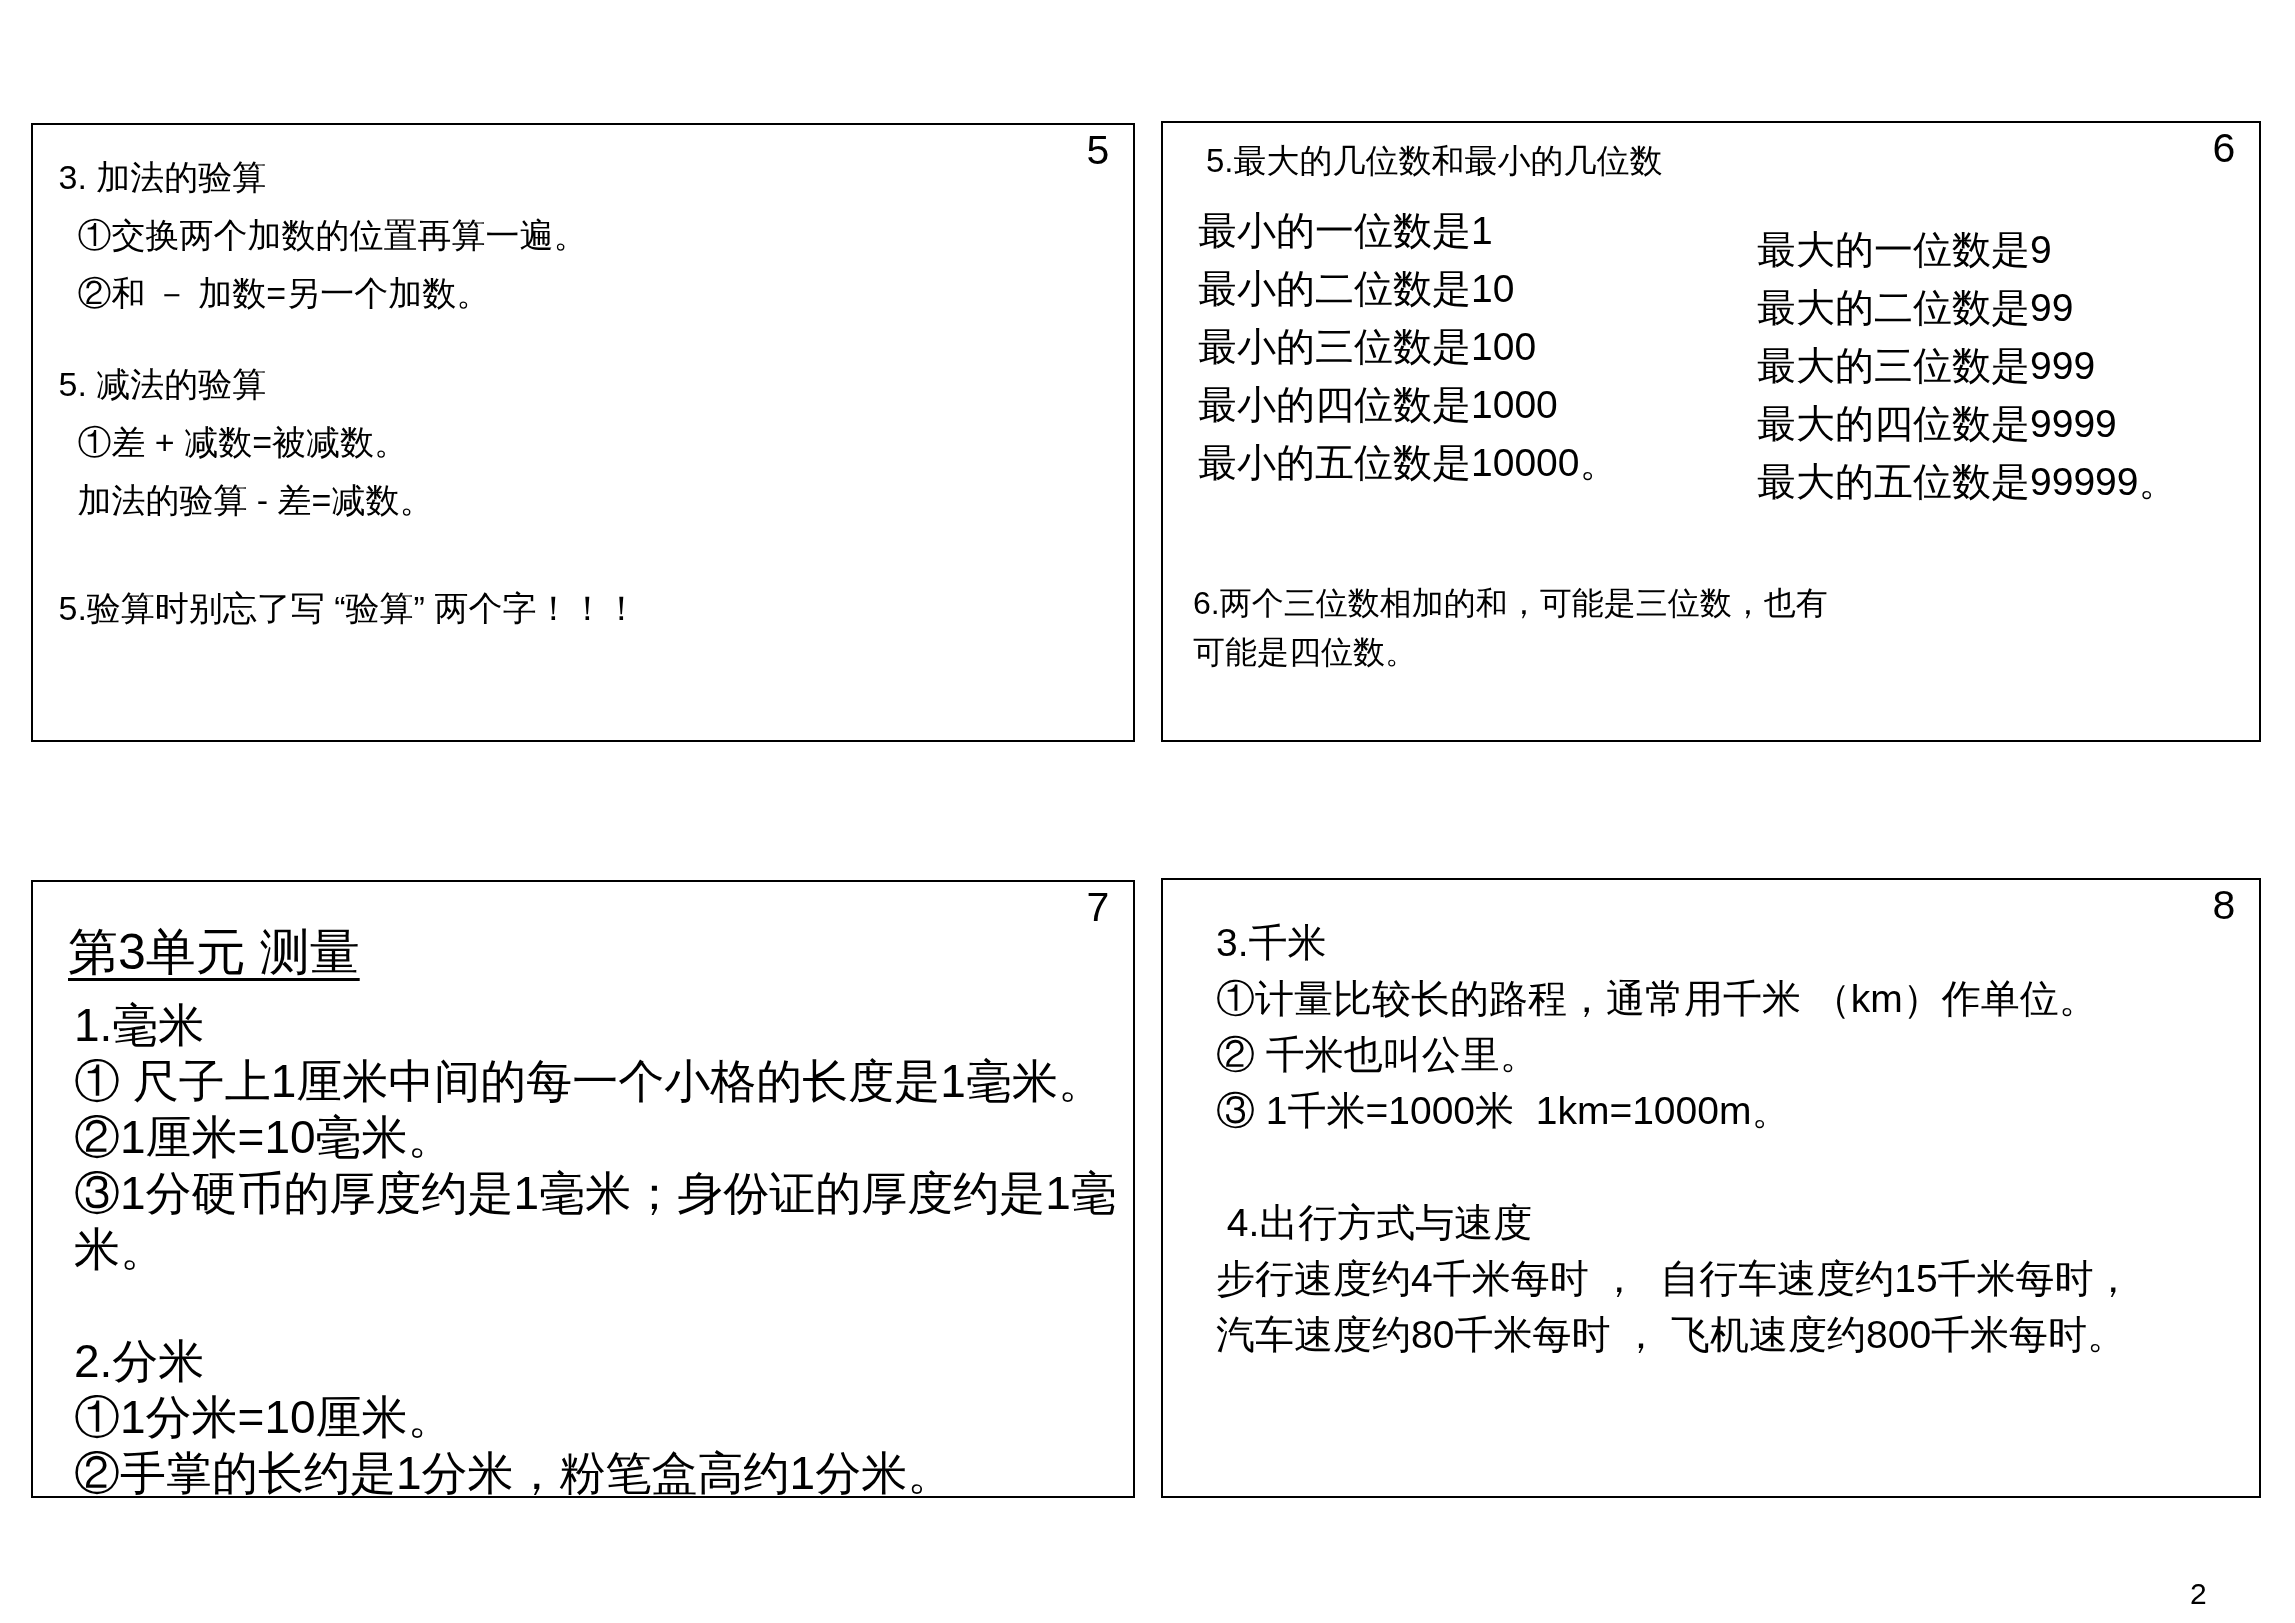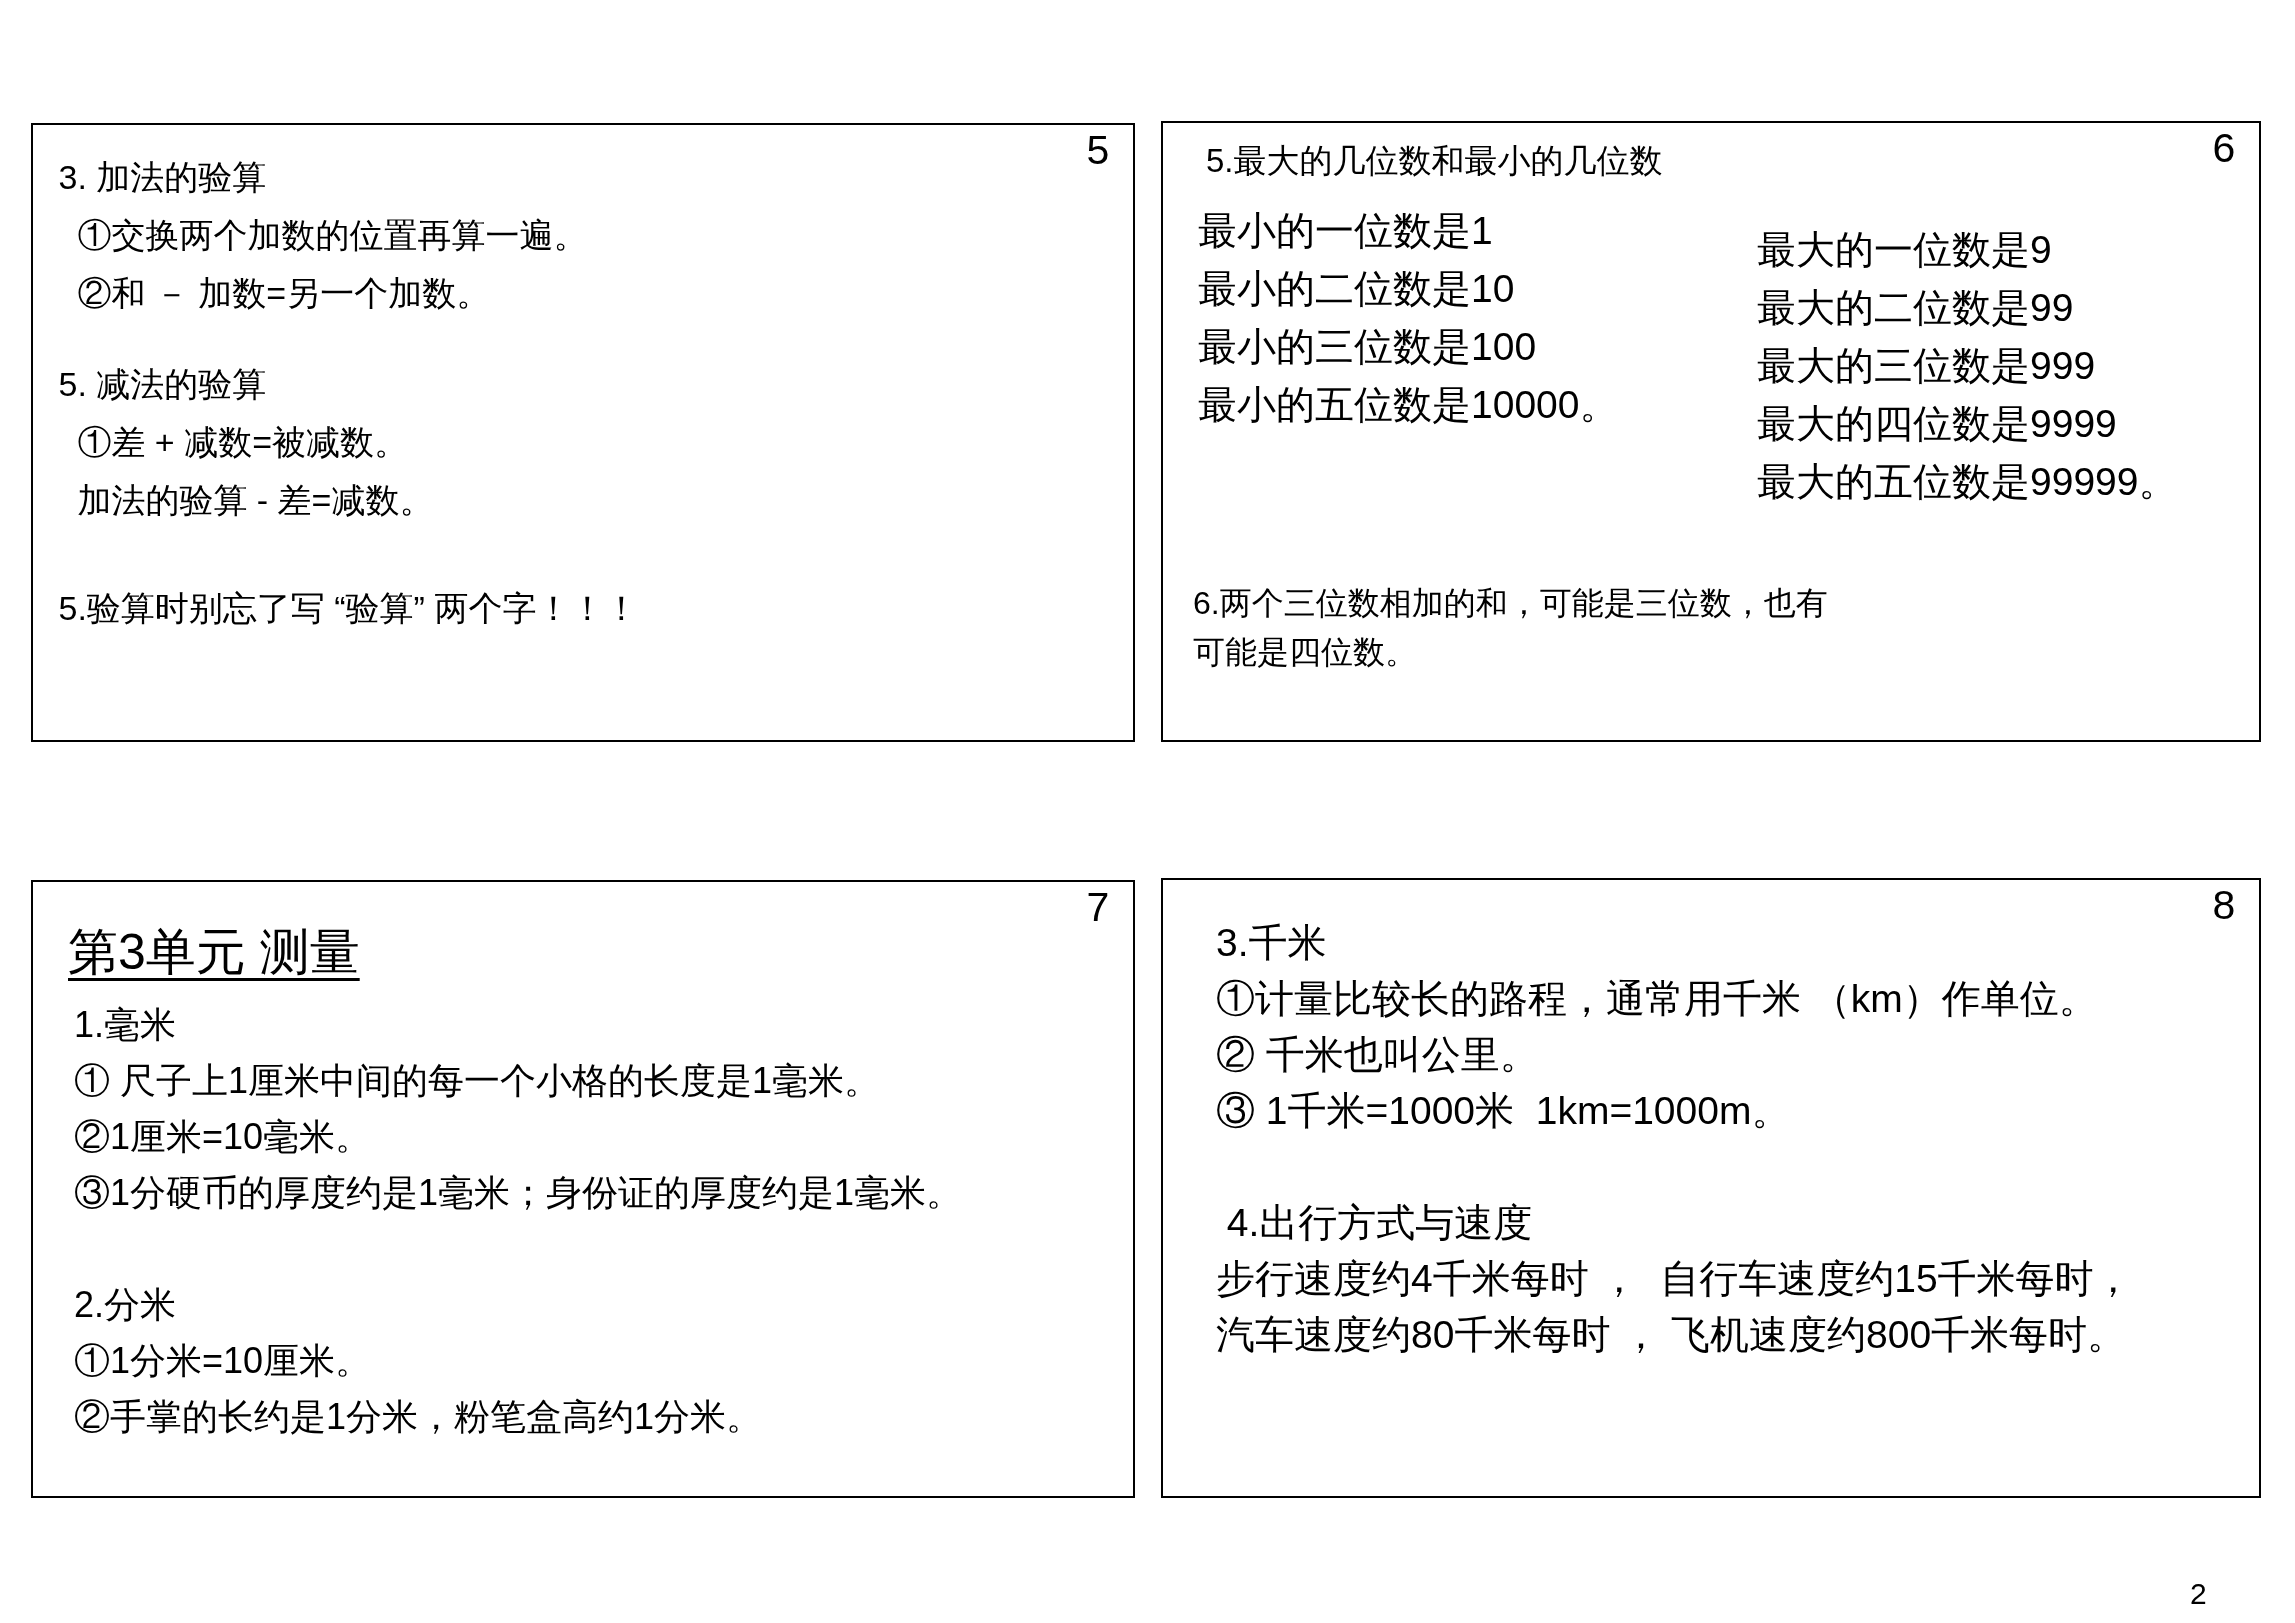--- a/index.html
+++ b/index.html
@@ -44,21 +44,21 @@
   .note6   { position: absolute; left: 30px;  top: 456px; font-size: 32px; line-height: 49px; }
 
   
   .title7 {
     position: absolute; left: 35px; top: 41px;
     font-size: 50px; line-height: 58px;
     text-decoration: underline;
     text-decoration-thickness: 3.3px;
     text-underline-offset: 9.2px;
   }
-  .body7  { position: absolute; left: 41px; top: 115px; font-size: 36px; line-height: 56px; }
+  .body7  { position: absolute; left: 41px; top: 115px; font-size: 46px; line-height: 56px; }
   .blank7 { height: 56px; }
 
   
   .body8  { position: absolute; left: 53px; top: 35px; font-size: 39px; line-height: 56px; }
   .blank8 { height: 56px; }
 
   .footer-page {
     position: absolute; left: 2190px; top: 1579px;
     font-size: 30px; line-height: 1;
   }
@@ -83,20 +83,21 @@
     </div>
   </section>
 
   <section class="slide s2">
     <div class="pagenum">6</div>
     <div class="title6 line">5.最大的几位数和最小的几位数</div>
     <div class="col-min">
       <div class="line">最小的一位数是1</div>
       <div class="line">最小的二位数是10</div>
       <div class="line">最小的三位数是100</div>
+      <div class="line">最小的四位数是1000</div>
       <div class="line">最小的五位数是10000。</div>
     </div>
     <div class="col-max">
       <div class="line">最大的一位数是9</div>
       <div class="line">最大的二位数是99</div>
       <div class="line">最大的三位数是999</div>
       <div class="line">最大的四位数是9999</div>
       <div class="line">最大的五位数是99999。</div>
     </div>
     <div class="note6">

